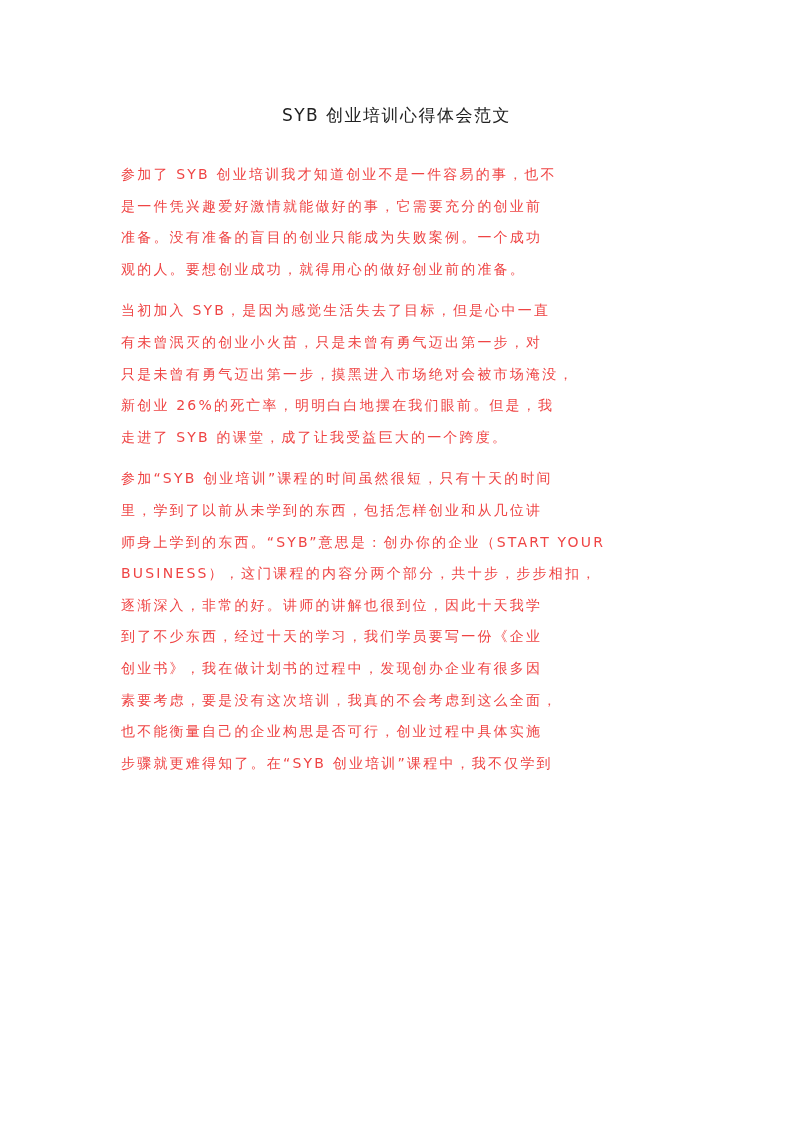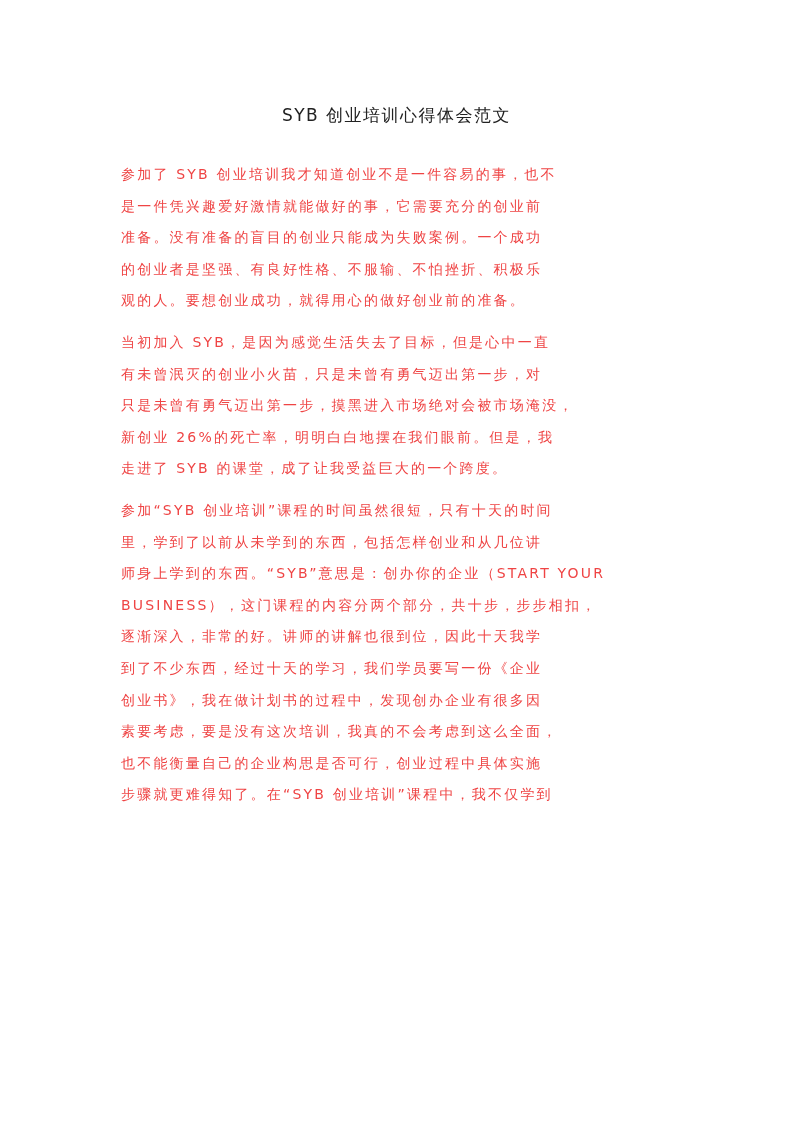--- a/index.html
+++ b/index.html
@@ -54,21 +54,20 @@
 <body>
 
 <div class="page">
   <div class="title">SYB 创业培训心得体会范文</div>
 
   <div class="body">
     <div class="para">
       <div class="line">参加了 SYB 创业培训我才知道创业不是一件容易的事，也不</div>
       <div class="line">是一件凭兴趣爱好激情就能做好的事，它需要充分的创业前</div>
       <div class="line">准备。没有准备的盲目的创业只能成为失败案例。一个成功</div>
-      <div class="line">的创业者是坚强、有良好性格、不服输、不怕挫折、积极乐</div>
       <div class="line">观的人。要想创业成功，就得用心的做好创业前的准备。</div>
     </div>
 
     <div class="para">
       <div class="line">当初加入 SYB，是因为感觉生活失去了目标，但是心中一直</div>
       <div class="line">有未曾泯灭的创业小火苗，只是未曾有勇气迈出第一步，对</div>
       <div class="line">只是未曾有勇气迈出第一步，摸黑进入市场绝对会被市场淹没，</div>
       <div class="line">新创业 26%的死亡率，明明白白地摆在我们眼前。但是，我</div>
       <div class="line">走进了 SYB 的课堂，成了让我受益巨大的一个跨度。</div>
     </div>

